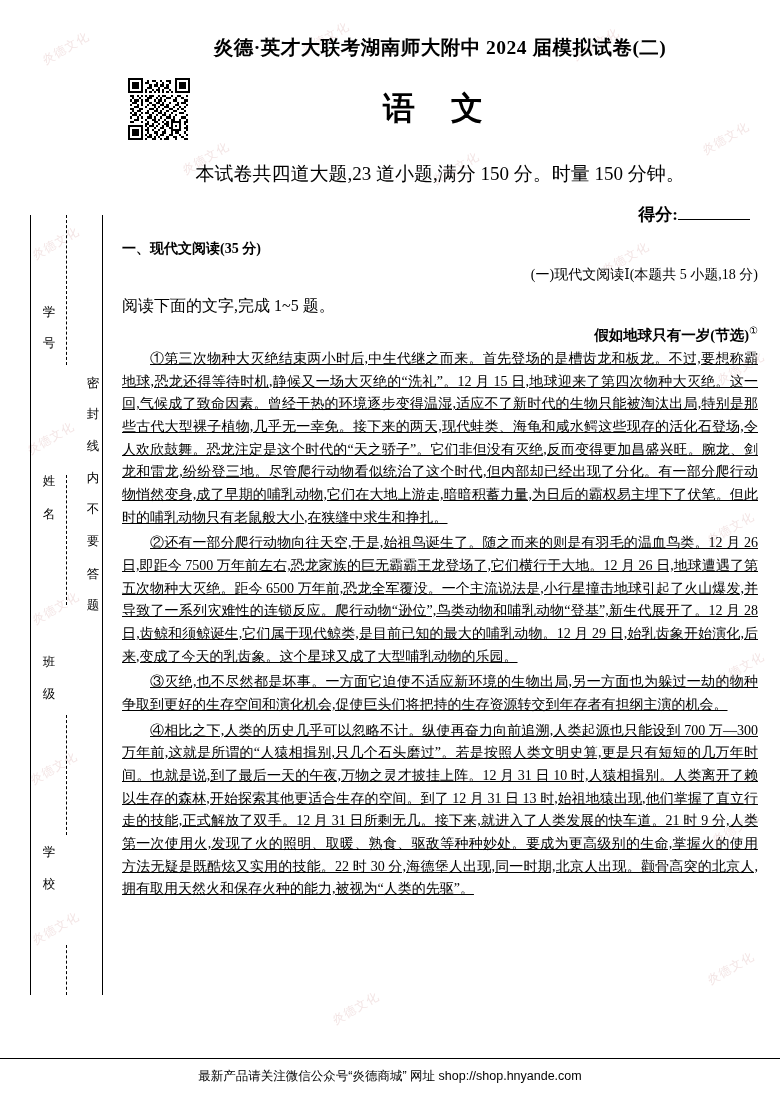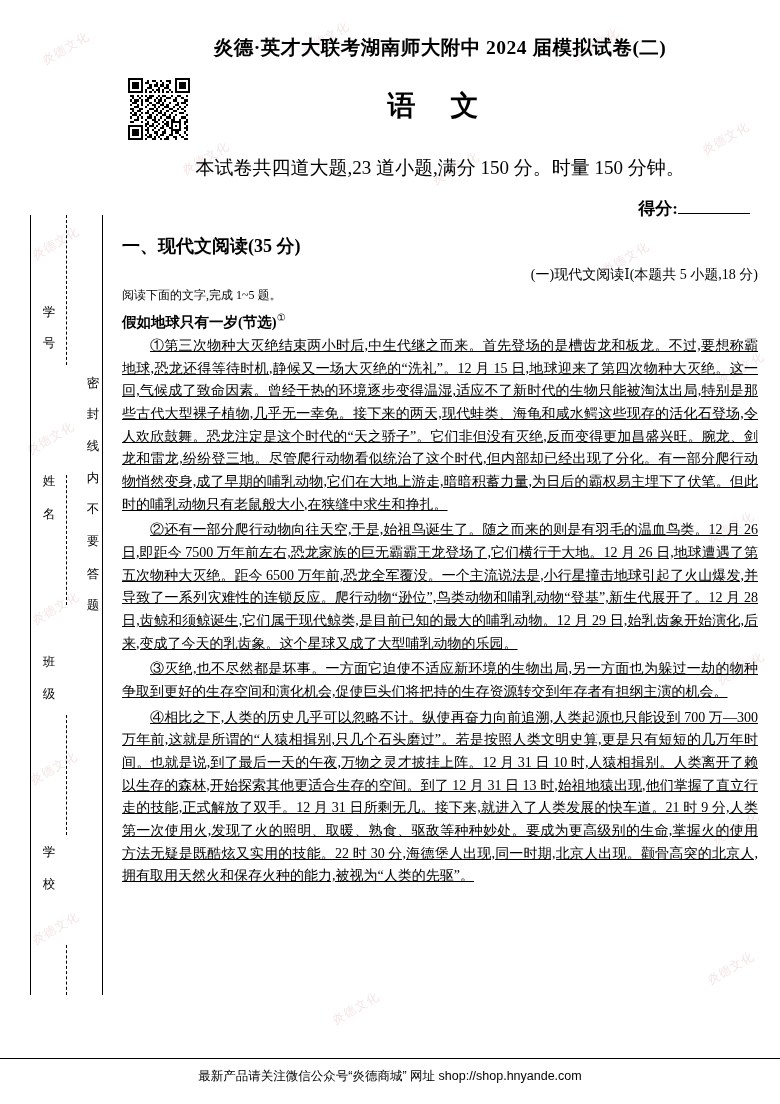--- a/index.html
+++ b/index.html
@@ -77,21 +77,21 @@
   .doc-title {
     text-align: center;
     font-size: 19.5px;
     font-weight: bold;
     font-family: Liberation Serif, serif;
     letter-spacing: 0.5px;
     margin: 10px 0 0 0;
   }
   .subject {
     text-align: center;
-    font-size: 28px;
+    font-size: 32px;
     font-weight: bold;
     letter-spacing: 14px;
     margin: 26px 0 0 0;
   }
   .exam-note {
     text-align: center;
     font-size: 19px;
     margin-top: 30px;
   }
   .score-row {
@@ -102,35 +102,35 @@
     padding-right: 8px;
   }
   .score-blank {
     display: inline-block;
     width: 72px;
     border-bottom: 1px solid #000;
     vertical-align: baseline;
   }
 
   .sec-h1 {
-    font-size: 18px;
+    font-size: 14px;
     font-weight: bold;
     margin-top: 14px;
   }
   .sec-h2 {
     font-size: 14px;
     margin-top: 8px;
     text-align: right;
   }
   .lead {
-    font-size: 12px;
-    margin-top: 3px;
+    font-size: 16px;
+    margin-top: 12px;
   }
   .art-title {
-    text-align: left;
+    text-align: right;
     font-size: 14.5px;
     font-weight: bold;
     margin-top: 8px;
   }
   .art-title sup { font-weight: normal; font-size: 10px; }
 
   p.para {
     font-size: 14px;
     line-height: 1.62;
     margin: 3px 0 0 0;

